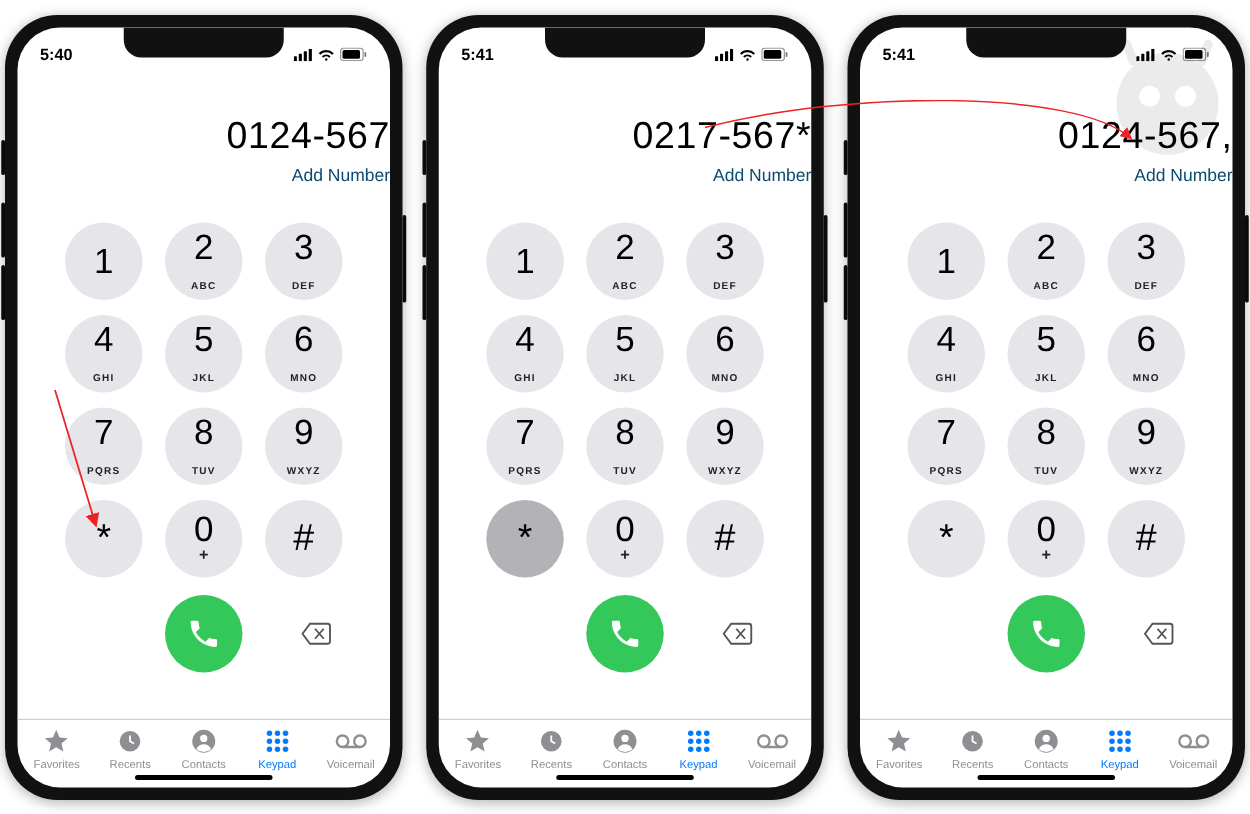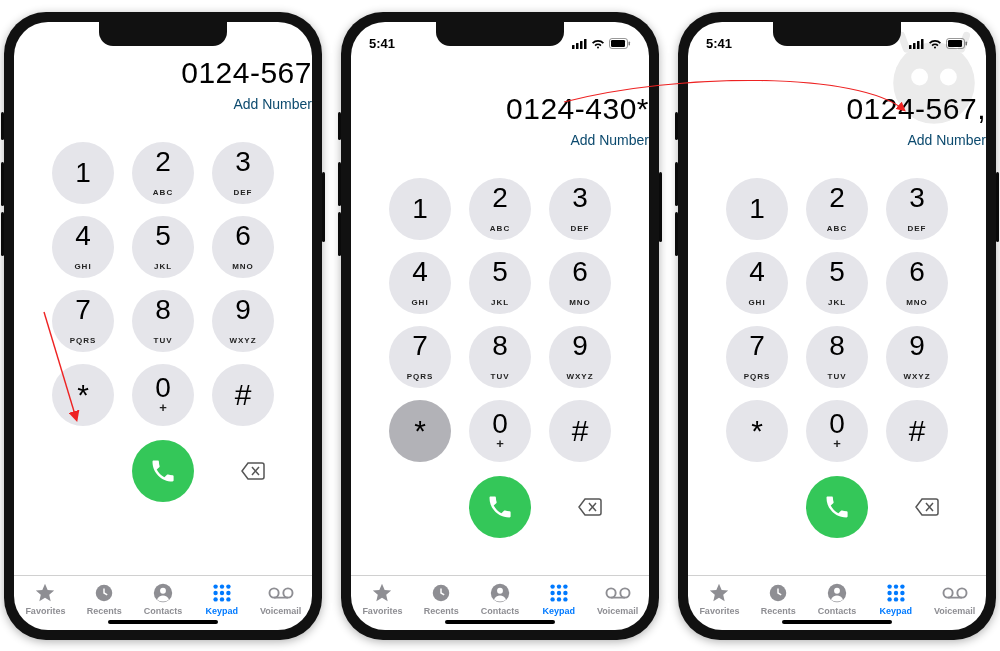--- a/index.html
+++ b/index.html
@@ -137,21 +137,20 @@
       cursor: pointer;
       color: #555;
     }
 
     .tab-bar {
       display: flex;
       justify-content: space-around;
       padding: 6px 2px 2px;
       border-top: 0.5px solid #d0d0d0;
       margin-top: auto;
-      font-weight: bold;
     }
     .tab {
       display: flex;
       flex-direction: column;
       align-items: center;
       font-size: 9px;
       color: #8e8e93;
       gap: 2px;
       width: 58px;
       cursor: pointer;
@@ -214,20 +213,39 @@
   <path d="M4,22 C 120,-8 300,-8 344,30" stroke="#e22" stroke-width="1.2" fill="none" marker-end="url(#arrh2)"></path>
 </svg>
 
 <div class="phone">
   <div class="side-btn side-left-1"></div>
     <div class="side-btn side-left-2"></div>
   <div class="side-btn side-left-3"></div>
     <div class="side-btn side-right"></div>
   <div class="screen">
     <div class="notch"></div>
+    <div class="status-bar">
+      <span>5:40</span>
+      <div class="status-icons">
+        <svg width="15" height="10">
+            <rect x="0" y="6" width="2.5" height="4" rx="0.5" fill="#000"></rect>
+            <rect x="4" y="4" width="2.5" height="6" rx="0.5" fill="#000"></rect>
+            <rect x="8" y="2" width="2.5" height="8" rx="0.5" fill="#000"></rect>
+            <rect x="12" y="0" width="2.5" height="10" rx="0.5" fill="#000"></rect>
+          </svg>
+        <svg width="14" height="10">
+            <path d="M7 9.5a1 1 0 100-2 1 1 0 000 2zM3.5 6a5 5 0 017 0l-1.2 1.2a3.3 3.3 0 00-4.6 0L3.5 6zM1 3.5a8.5 8.5 0 0112 0L11.8 4.7a6.8 6.8 0 00-9.6 0L1 3.5z" fill="#000"></path>
+          </svg>
+        <svg width="22" height="11">
+            <rect x="0.5" y="0.5" width="18" height="10" rx="2.5" stroke="#000" stroke-opacity="0.4" fill="none"></rect>
+            <rect x="2" y="2" width="14" height="7" rx="1.3" fill="#000"></rect>
+            <rect x="19.5" y="3.5" width="1.5" height="4" rx="0.8" fill="#000" fill-opacity="0.5"></rect>
+          </svg>
+      </div>
+    </div>
     <div class="dial-display">
       <div class="dial-number">0124-567</div>
       <div class="add-number">Add Number</div>
     </div>
     <div class="keypad">
         <div class="key">
           <div class="key-digit">1</div>
         </div>
         <div class="key">
           <div class="key-digit">2</div>
@@ -368,21 +386,21 @@
             <path d="M7 9.5a1 1 0 100-2 1 1 0 000 2zM3.5 6a5 5 0 017 0l-1.2 1.2a3.3 3.3 0 00-4.6 0L3.5 6zM1 3.5a8.5 8.5 0 0112 0L11.8 4.7a6.8 6.8 0 00-9.6 0L1 3.5z" fill="#000"></path>
           </svg>
         <svg width="22" height="11">
             <rect x="0.5" y="0.5" width="18" height="10" rx="2.5" stroke="#000" stroke-opacity="0.4" fill="none"></rect>
             <rect x="2" y="2" width="14" height="7" rx="1.3" fill="#000"></rect>
             <rect x="19.5" y="3.5" width="1.5" height="4" rx="0.8" fill="#000" fill-opacity="0.5"></rect>
           </svg>
       </div>
     </div>
     <div class="dial-display">
-      <div class="dial-number">0124-430*</div>
+      <div class="dial-number">0217-567*</div>
       <div class="add-number">Add Number</div>
     </div>
     <div class="keypad">
         <div class="key">
           <div class="key-digit">1</div>
         </div>
         <div class="key">
           <div class="key-digit">2</div>
           <div class="key-sub">ABC</div>
         </div>

